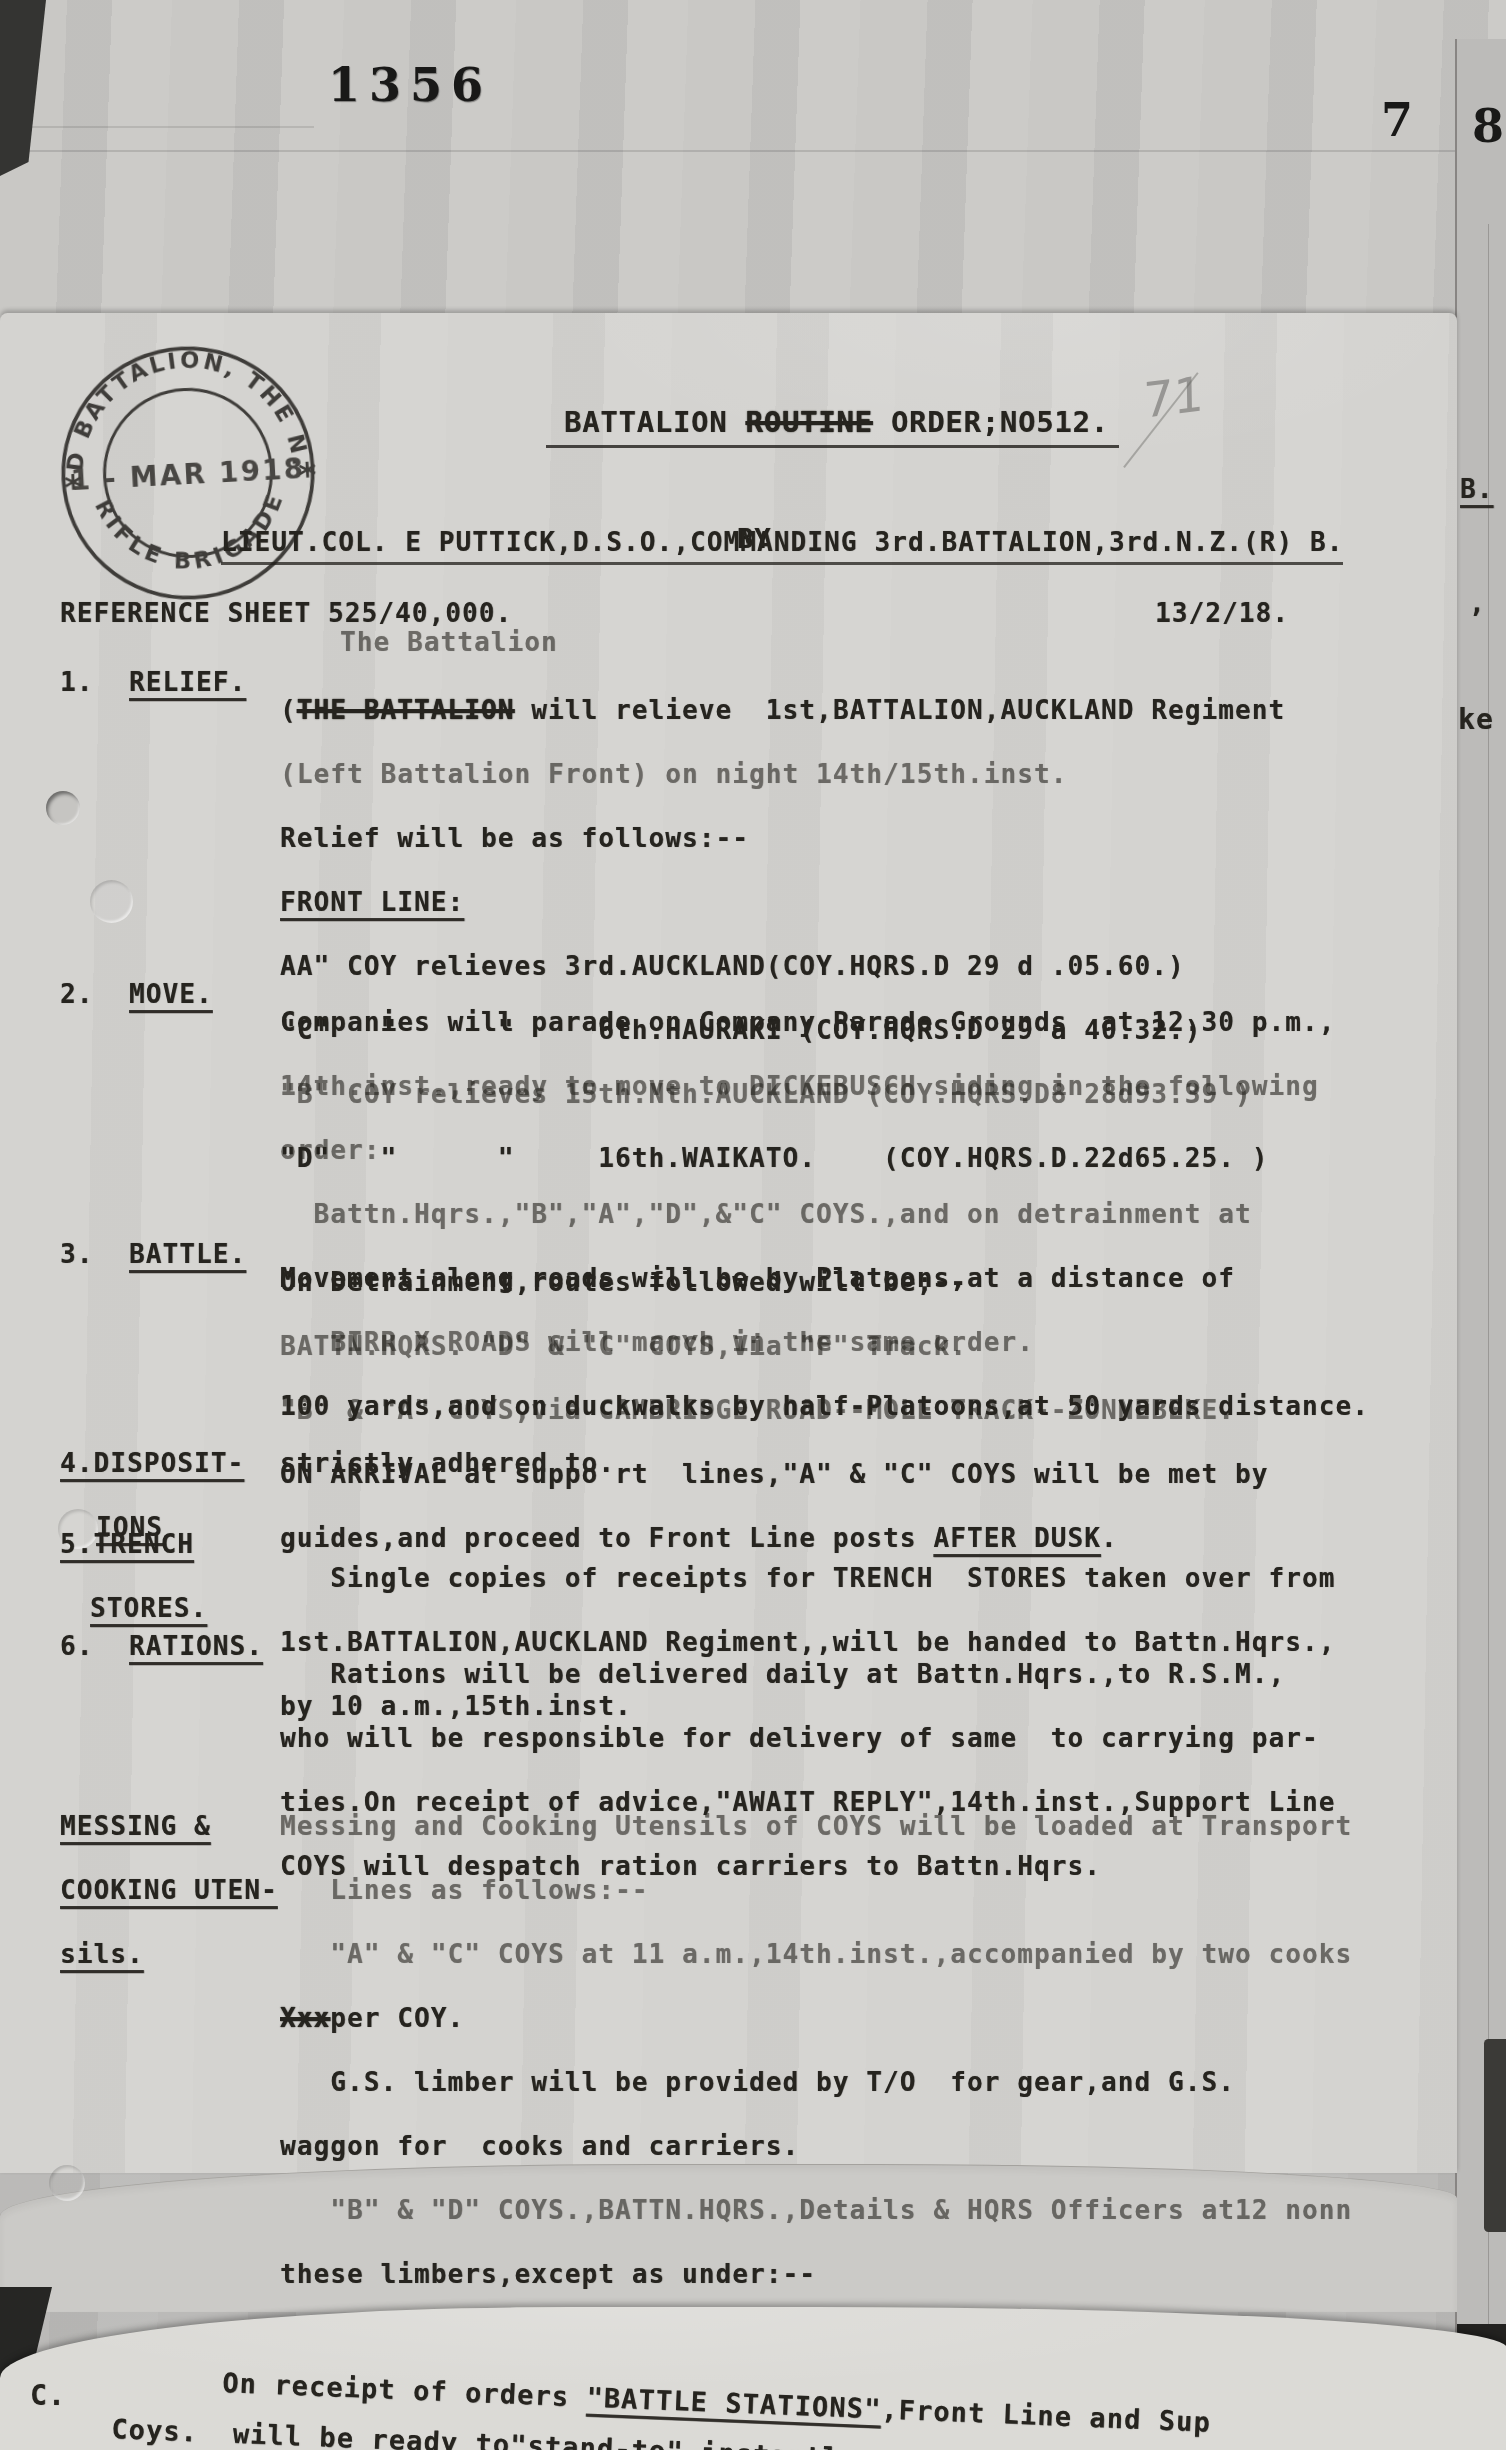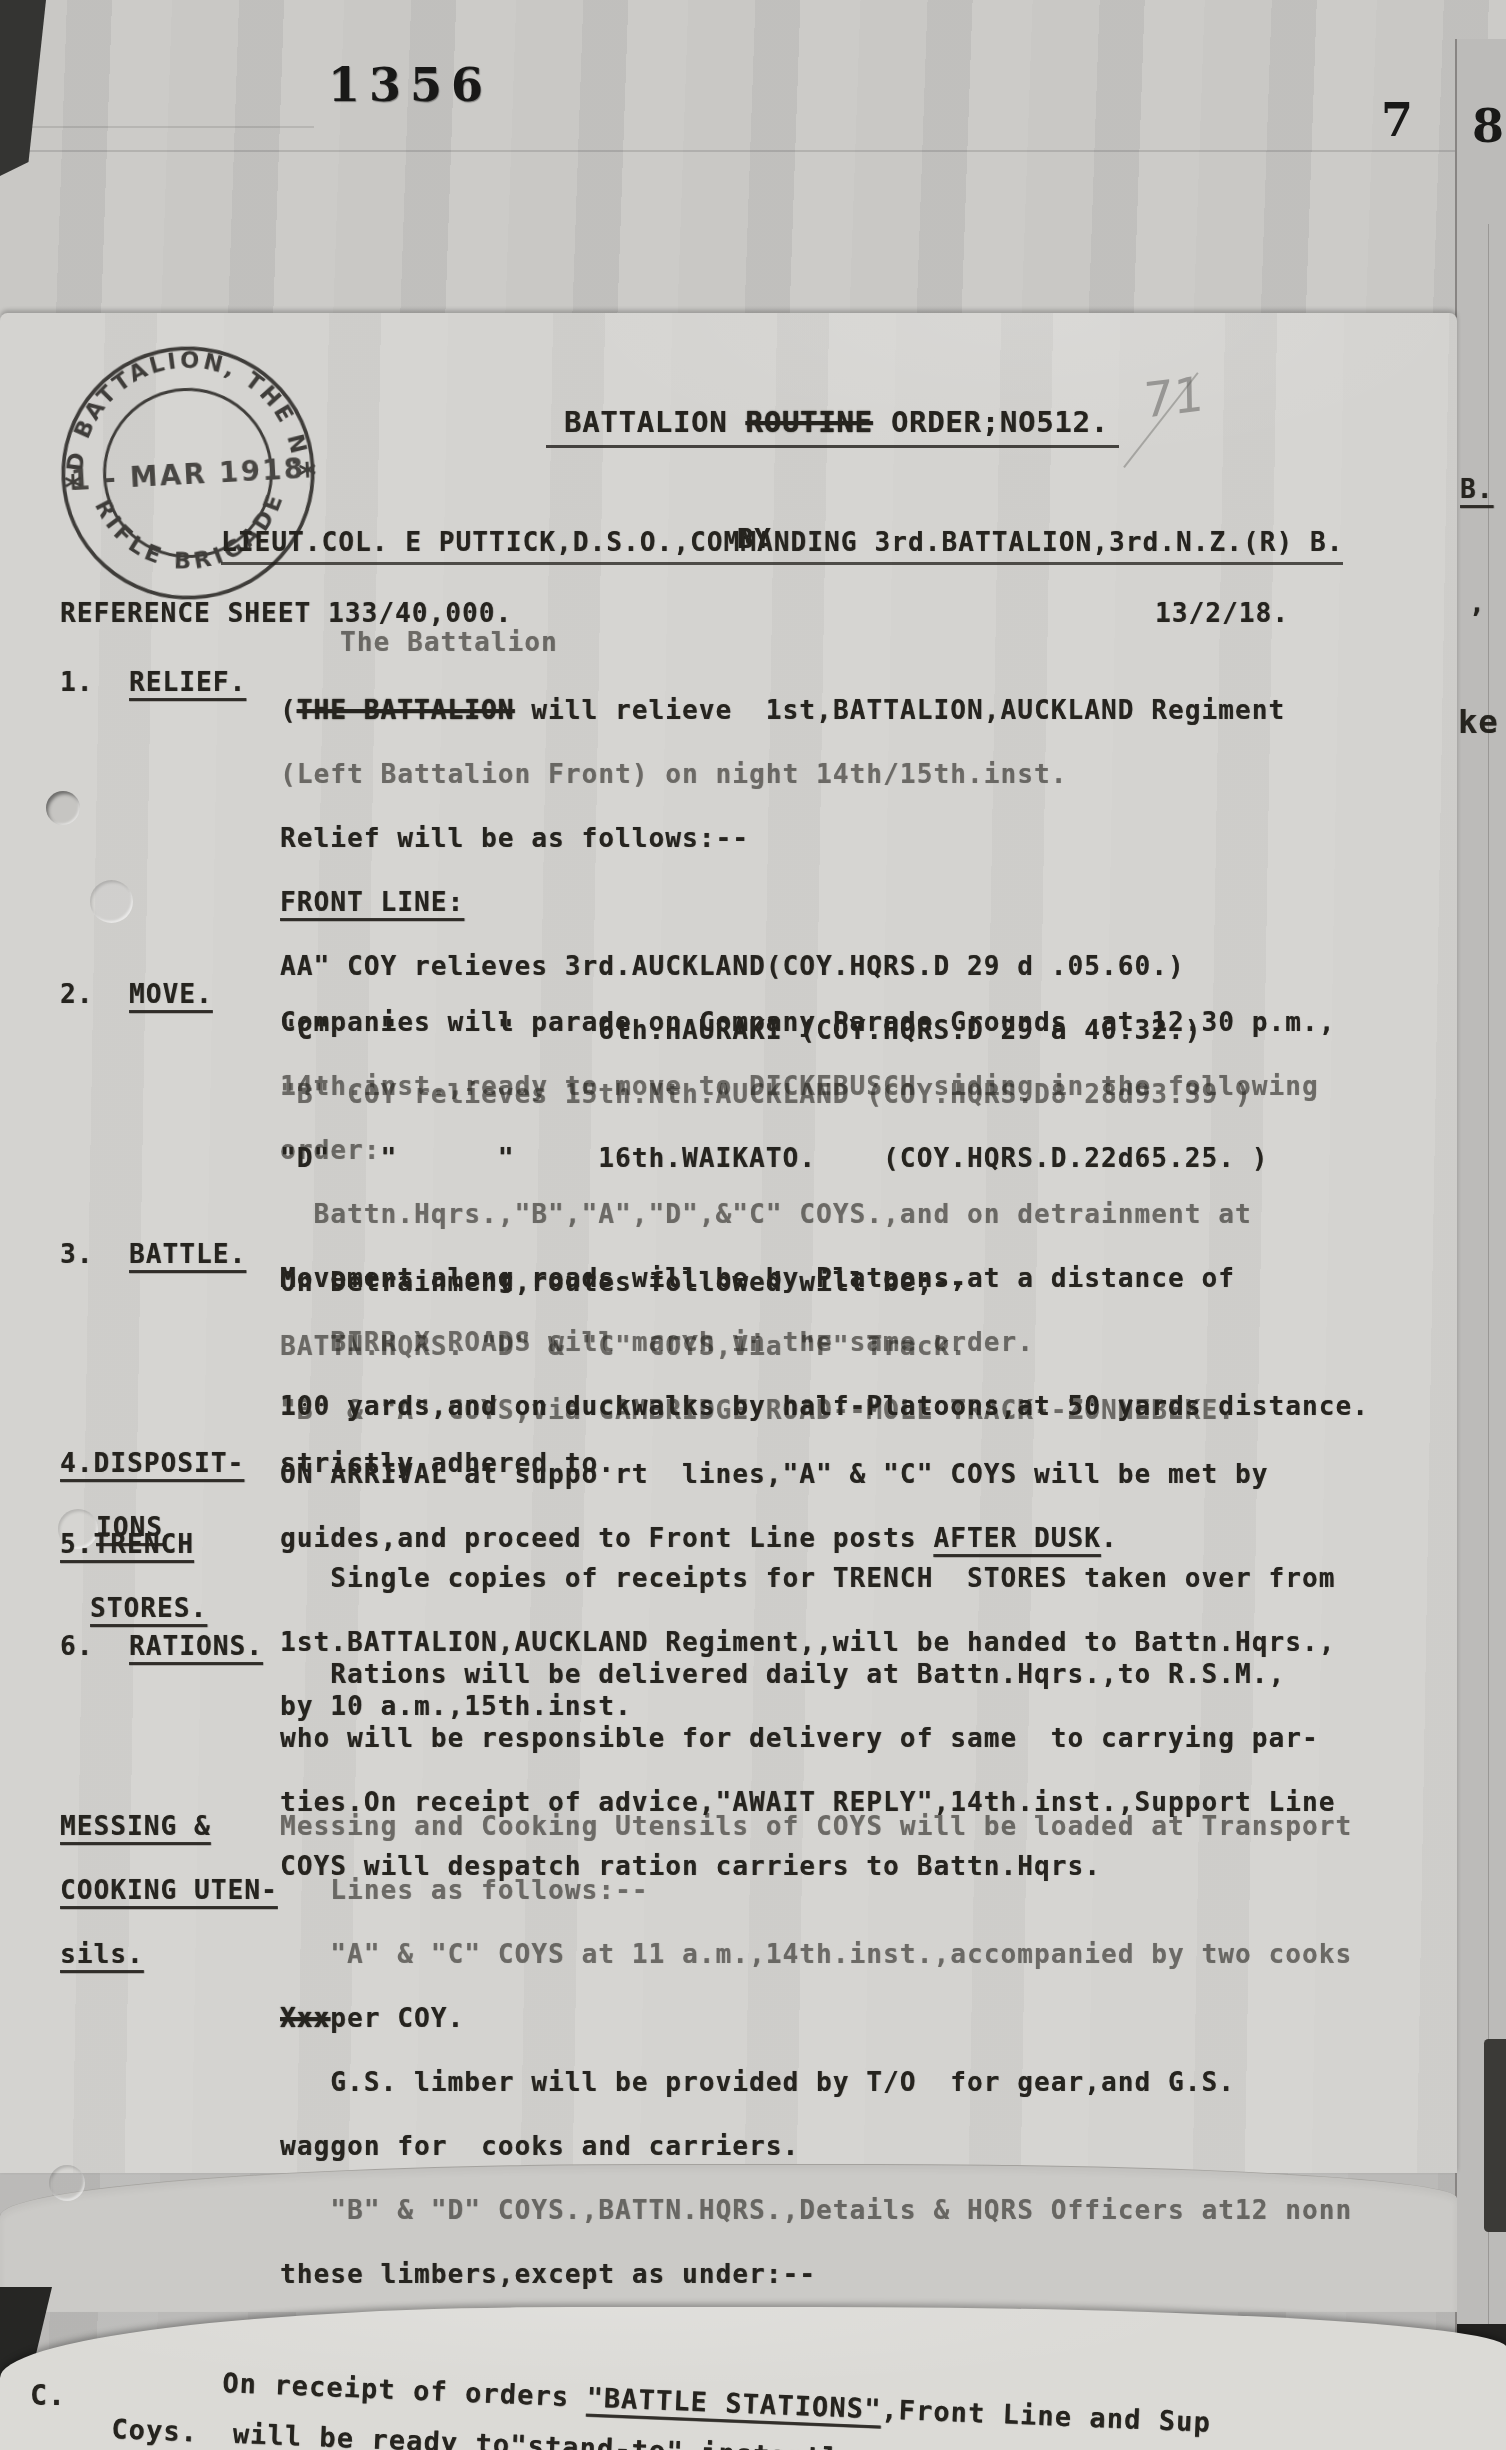--- a/index.html
+++ b/index.html
@@ -77,21 +77,21 @@
   .pencil-slash{left:1101px;top:419px;width:120px;height:2.2px;background:rgba(100,99,96,.42);transform:rotate(-52deg);}
   
   .stamp{left:49px;top:334px;width:278px;height:278px;transform:rotate(-3deg);opacity:.9;filter:blur(0.4px);}
   
   .bp-num{left:30px;top:72px;font-size:28px;}
   .bp-l1{left:223px;top:60px;font-size:27px;transform:rotate(2.3deg);transform-origin:left top;white-space:pre;}
   .bp-l2{left:112px;top:106px;font-size:27px;transform:rotate(2.3deg);transform-origin:left top;white-space:pre;}
   
   .edge-b{left:1460px;top:474px;font-size:26px;}
   .edge-comma{left:1469px;top:588px;font-size:26px;}
-  .edge-ke{left:1458px;top:703px;font-size:32px;}
+  .edge-ke{left:1458px;top:703px;font-size:28px;}
 </style>
 </head>
 <body>
 
 <div class="canvas">
 
   <div class="abs top-band"></div>
   <div class="abs hline1"></div>
   <div class="abs hline2"></div>
   <div class="abs right-strip"></div>
@@ -138,21 +138,21 @@
   </svg>
 
   <div class="typed-layer">
 
     <div class="abs ink title-row"><span>BATTALION </span><span class="strike">ROUTINE</span><span> ORDER;NO512.</span></div>
 
     <div class="abs ink by-row">BY</div>
 
     <div class="abs ink officer-row">LIEUT.COL. E PUTTICK,D.S.O.,COMMANDING 3rd.BATTALION,3rd.N.Z.(R) B.</div>
 
-    <div class="abs ink ref-row">REFERENCE SHEET 133/40,000.</div>
+    <div class="abs ink ref-row">REFERENCE SHEET 525/40,000.</div>
     <div class="abs ink ref-date">13/2/18.</div>
 
     <div class="abs ink inserted-row faint">The Battalion</div>
 
     <div class="abs sec" style="left:0;top:664px;">
       <div class="abs ink tline num">1.</div>
       <div class="abs ink tline lbl u">RELIEF.</div>
       <div class="abs sec-body">
         <div class="ink tline"><span>(</span><span class="strike">THE BATTALION</span><span> will relieve  1st,BATTALION,AUCKLAND Regiment</span></div>
         <div class="ink tline faint">(Left Battalion Front) on night 14th/15th.inst.</div>

